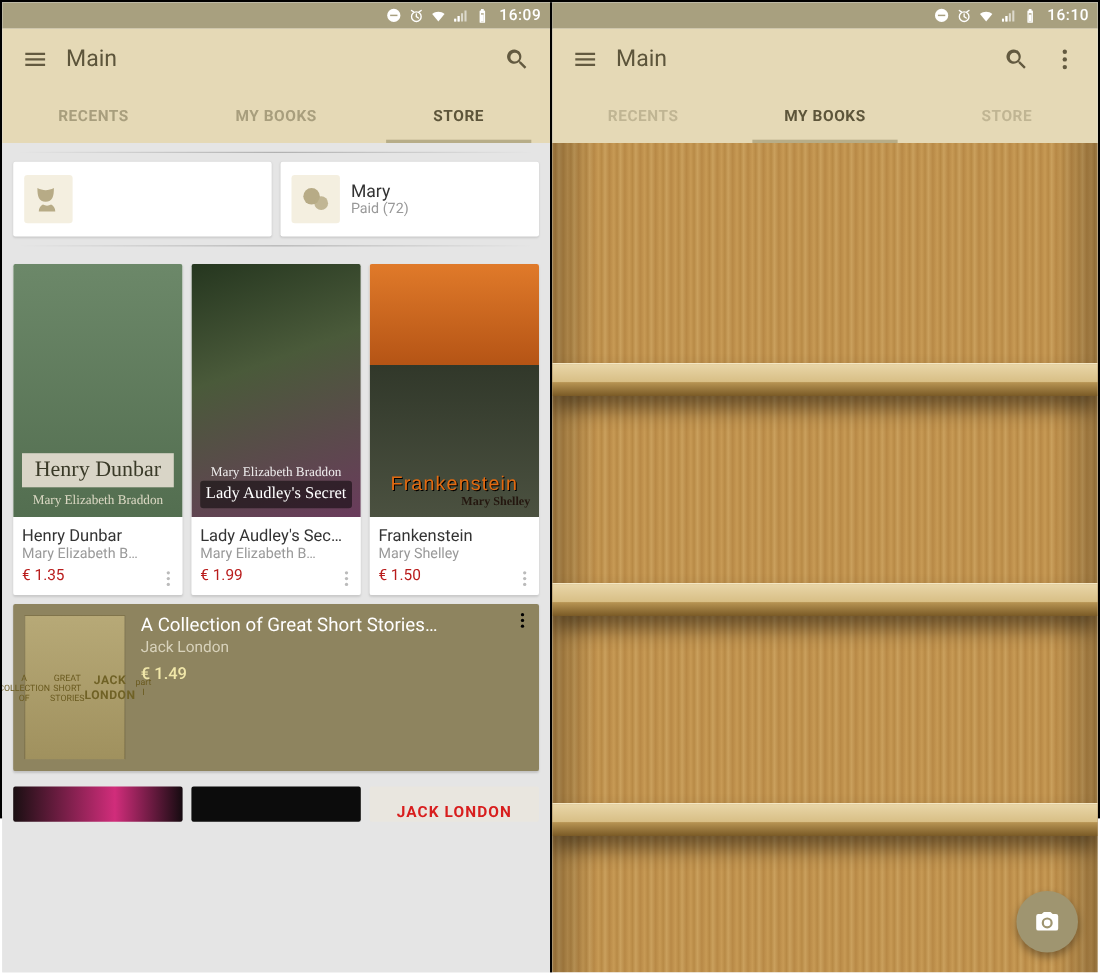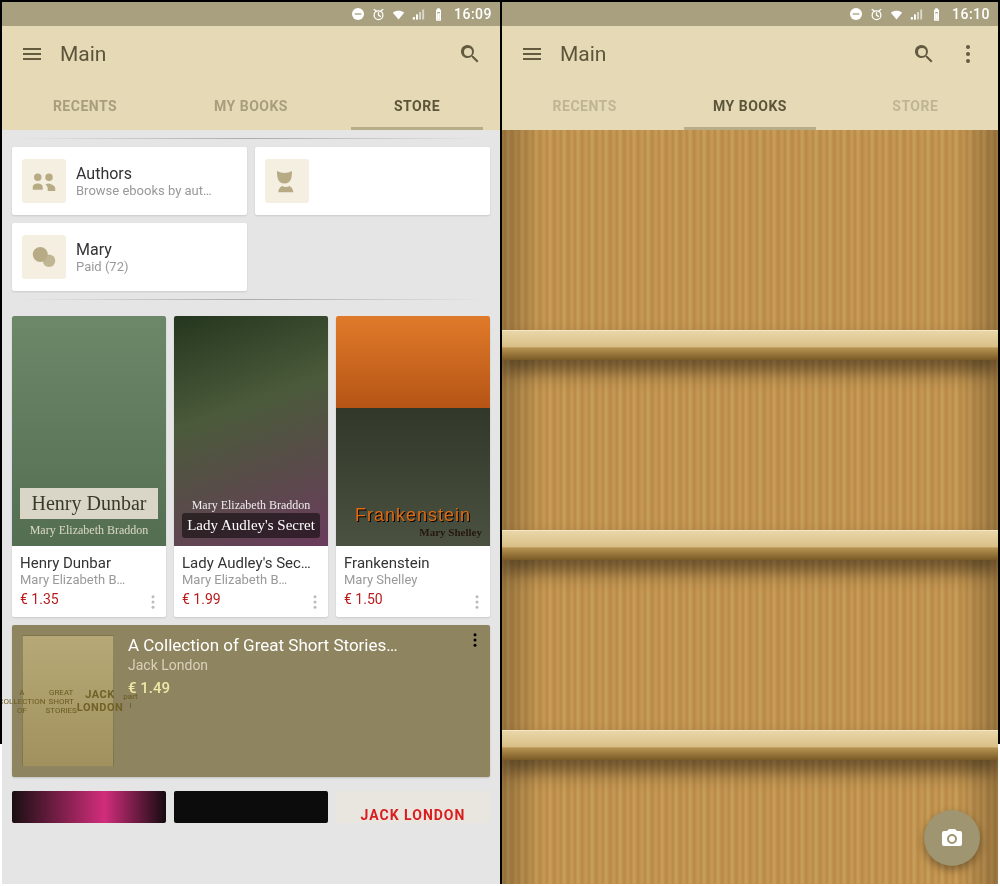--- a/index.html
+++ b/index.html
@@ -160,31 +160,20 @@
       </div>
     </div>
 
     <div class="store-body">
       <div class="divider"></div>
 
       <div class="cat-grid">
         <div class="cat-card">
           <div class="cic">
               <svg viewBox="0 0 24 24">
-                <path d="M7 14c-2 0-4 1-4 3v2h8v-2c0-2-2-3-4-3zm0-2a3 3 0 100-6 3 3 0 000 6zm9 2c-1 0-2 .3-2.8.8.9.8 1.8 2 1.8 3.2v2h6v-2c0-2-2-3-5-4zm0-2a3 3 0 100-6 3 3 0 000 6z"></path>
-              </svg>
-            </div>
-          <div class="ct">
-              <div class="t">Authors</div>
-              <div class="s">Browse ebooks by aut…</div>
-            </div>
-        </div>
-        <div class="cat-card">
-          <div class="cic">
-              <svg viewBox="0 0 24 24">
                 <path d="M4 4c0 6 1 10 6 10s6-4 6-10c-4 2-8 2-12 0zm4 12c-2 1-3 3-3 5h12c0-2-1-4-3-5-2 1-4 1-6 0z"></path>
               </svg>
             </div>
         </div>
         <div class="cat-card">
           <div class="cic">
               <svg viewBox="0 0 24 24">
                 <circle cx="9" cy="10" r="6"></circle>
                 <circle cx="16" cy="15" r="5" opacity=".85"></circle>
               </svg>

